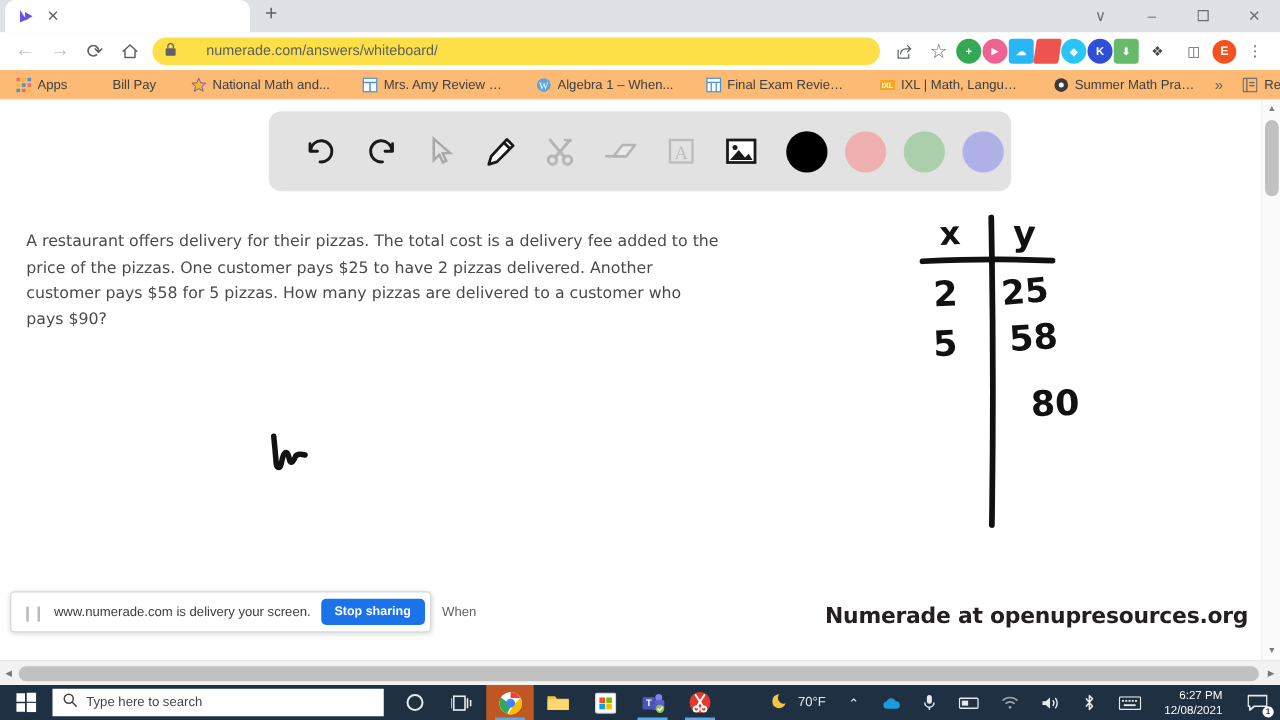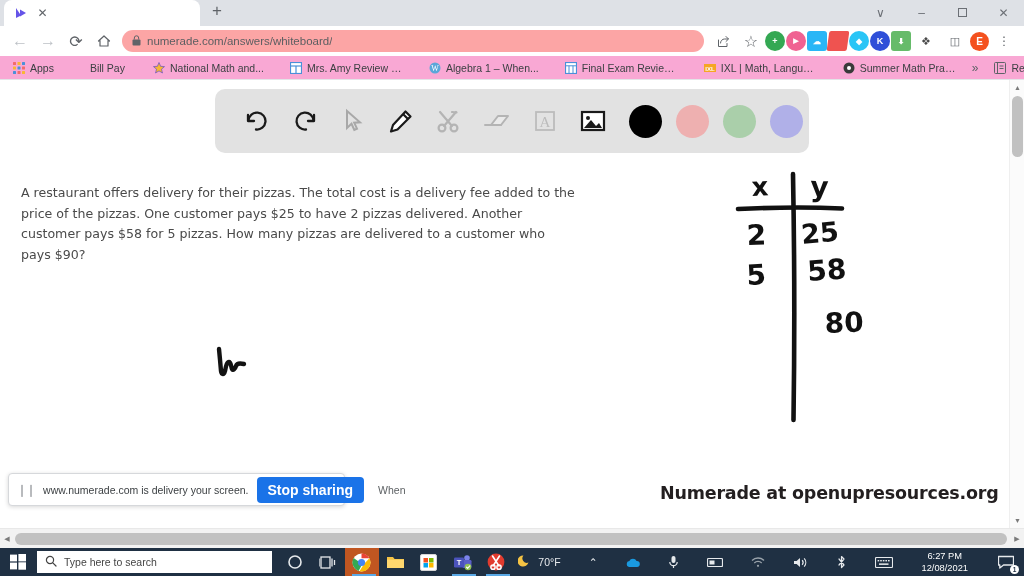--- a/index.html
+++ b/index.html
@@ -67,44 +67,44 @@
     gap: 0px;
   }
   .navicon {
     width: 28px; height: 28px; flex: 0 0 28px;
     display: flex; align-items: center; justify-content: center;
     color: #5f6368;
   }
   .navicon.dim { color: #bdc1c6; }
   .omnibox {
     flex: 1 1 auto; height: 22px;
-    background: #fca5a5;
+    background: #fde047;
     border-radius: 11px;
     display: flex; align-items: center;
-    padding: 0 10px; gap: 6px;
+    padding: 0 10px; gap: 24px;
     margin: 0 5px 0 4px;
     min-width: 0;
   }
   .omnibox-url {
     font-size: 11.5px; color: #5b5e61;
     white-space: nowrap; overflow: hidden;
   }
   .ext-row { display: flex; align-items: center; gap: 1px; }
   .ext {
     width: 20px; height: 20px;
     display: flex; align-items: center; justify-content: center;
     border-radius: 50%;
     font-size: 9px; color: #fff; font-weight: bold;
   }
   .ext-sq { border-radius: 3px; }
 
   
   .bookmarks {
     position: absolute; top: 56px; left: 0; width: 1024px; height: 24px;
-    background: #f9a8d4;
+    background: #fdba74;
     border-bottom: 1px solid #e3e5e8;
     display: flex; align-items: center;
     padding: 0 6px;
     font-size: 10.5px; color: #3c4043;
   }
   .bm {
     display: flex; align-items: center; gap: 5px;
     padding: 2px 7px; border-radius: 4px;
     white-space: nowrap;
   }
@@ -173,21 +173,21 @@
     border-radius: 4px;
     box-shadow: 0 1px 4px rgba(0,0,0,0.16);
     display: flex; align-items: center;
     padding: 0 8px;
     gap: 8px;
   }
   .share-grip { color: #b8babd; font-size: 12px; letter-spacing: -1px; }
   .share-text { flex: 1 1 auto; font-size: 10.5px; color: #3c4043; white-space: nowrap; }
   .share-stop {
     background: #1a73e8; color: #fff;
-    font-size: 14px; font-weight: bold;
+    font-size: 10px; font-weight: bold;
     padding: 5px 11px; border-radius: 4px;
     white-space: nowrap;
   }
   .share-hide { font-size: 10.5px; color: #5d6164; padding: 0 6px; }
 
   
   .vscroll {
     position: absolute; right: 0; top: 80px;
     width: 15px; height: 448px;
     background: #fbfbfb;
@@ -244,29 +244,29 @@
     display: flex; align-items: center; justify-content: center;
     position: relative;
   }
   .tb-app.active { background: #c05621; }
   .tb-app.underline::after {
     content: ""; position: absolute; bottom: 0; left: 7px;
     width: 24px; height: 2px; background: #5aa9e6;
   }
   .tray {
     margin-left: auto; display: flex; align-items: center;
-    gap: 16px; padding-right: 4px;
+    gap: 6px; padding-right: 4px;
   }
   .tray-item {
     height: 28px; display: flex; align-items: center; justify-content: center;
     color: #e6e9ec; padding: 0 6px;
     font-size: 10.5px;
   }
   .tray-clock {
-    display: flex; flex-direction: column; align-items: center;
+    display: flex; flex-direction: column; align-items: flex-end;
     justify-content: center; color: #fff;
     font-size: 9.3px; line-height: 12px;
     padding: 0 8px 0 6px;
   }
   .tray-badge {
     position: relative;
   }
   .tray-badge .count {
     position: absolute; right: 1px; bottom: 2px;
     background: #fff; color: #1f3043;

